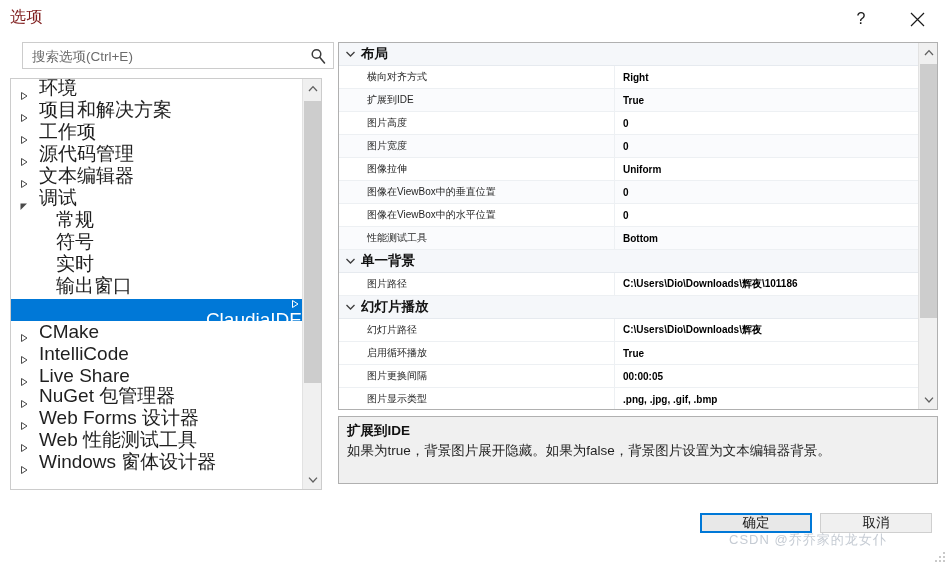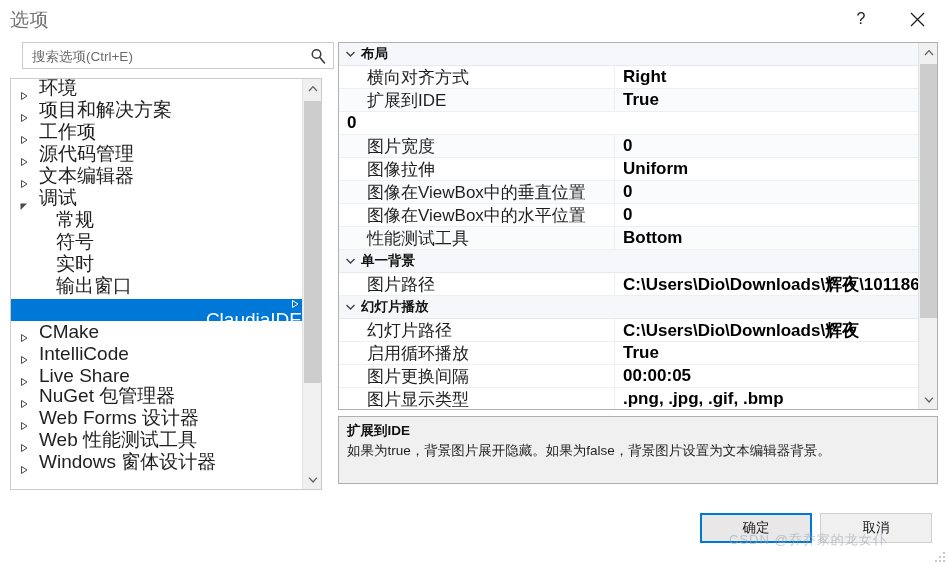--- a/index.html
+++ b/index.html
@@ -17,21 +17,21 @@
   }
 
   
   .titlebar {
     position: absolute; top: 0; left: 0;
     width: 948px; height: 38px;
     background: #ffffff;
   }
   .title-text {
     position: absolute; left: 10px; top: 7px;
-    font-size: 19px; color: #737373;
+    font-size: 16px; color: #7f1d1d;
     letter-spacing: 0.5px;
   }
   .tb-btn {
     position: absolute; top: 0;
     width: 46px; height: 38px;
     display: flex; align-items: center; justify-content: center;
     color: #1a1a1a;
     cursor: default;
   }
   #help-btn { right: 64px; font-size: 16px; }
@@ -137,21 +137,21 @@
   }
   .cat-row .chev {
     width: 22px; flex: none;
     display: flex; align-items: center; justify-content: center;
     color: #3d3d3d;
   }
   .prop-row {
     height: 23px;
     display: flex; align-items: stretch;
     border-bottom: 1px solid #edf0f3;
-    font-size: 17px;
+    font-size: 10px;
     cursor: default;
   }
   .prop-row:nth-child(even) { background: #ffffff; }
   .prop-name {
     width: 276px; flex: none;
     padding-left: 28px;
     display: flex; align-items: center;
     color: #1f1f1f;
     border-right: 1px solid #edf0f3;
     overflow: hidden; white-space: nowrap;
@@ -184,21 +184,21 @@
     font-size: 13.5px; font-weight: bold; color: #111111;
     margin-bottom: 2px;
   }
   .desc-body {
     font-size: 13.5px; color: #1f1f1f; line-height: 18px;
   }
 
   
   .btn {
     position: absolute;
-    height: 30px; width: 112px;
+    height: 20px; width: 112px;
     background: #f0f0f0;
     border: 1px solid #cfcfcf;
     font-family: "Liberation Sans", "DejaVu Sans", sans-serif;
     font-size: 13.5px;
     color: #1a1a1a;
     cursor: default;
     display: flex; align-items: center; justify-content: center;
   }
   .btn.primary {
     border: 2px solid #0078d7;
@@ -409,20 +409,21 @@
         </div>
         <div class="prop-row">
           <div class="prop-name">横向对齐方式</div>
           <div class="prop-value">Right</div>
         </div>
         <div class="prop-row rowtint">
           <div class="prop-name">扩展到IDE</div>
           <div class="prop-value">True</div>
         </div>
         <div class="prop-row">
+          <div class="prop-name">图片高度</div>
           <div class="prop-value">0</div>
         </div>
         <div class="prop-row rowtint">
           <div class="prop-name">图片宽度</div>
           <div class="prop-value">0</div>
         </div>
         <div class="prop-row">
           <div class="prop-name">图像拉伸</div>
           <div class="prop-value">Uniform</div>
         </div>

